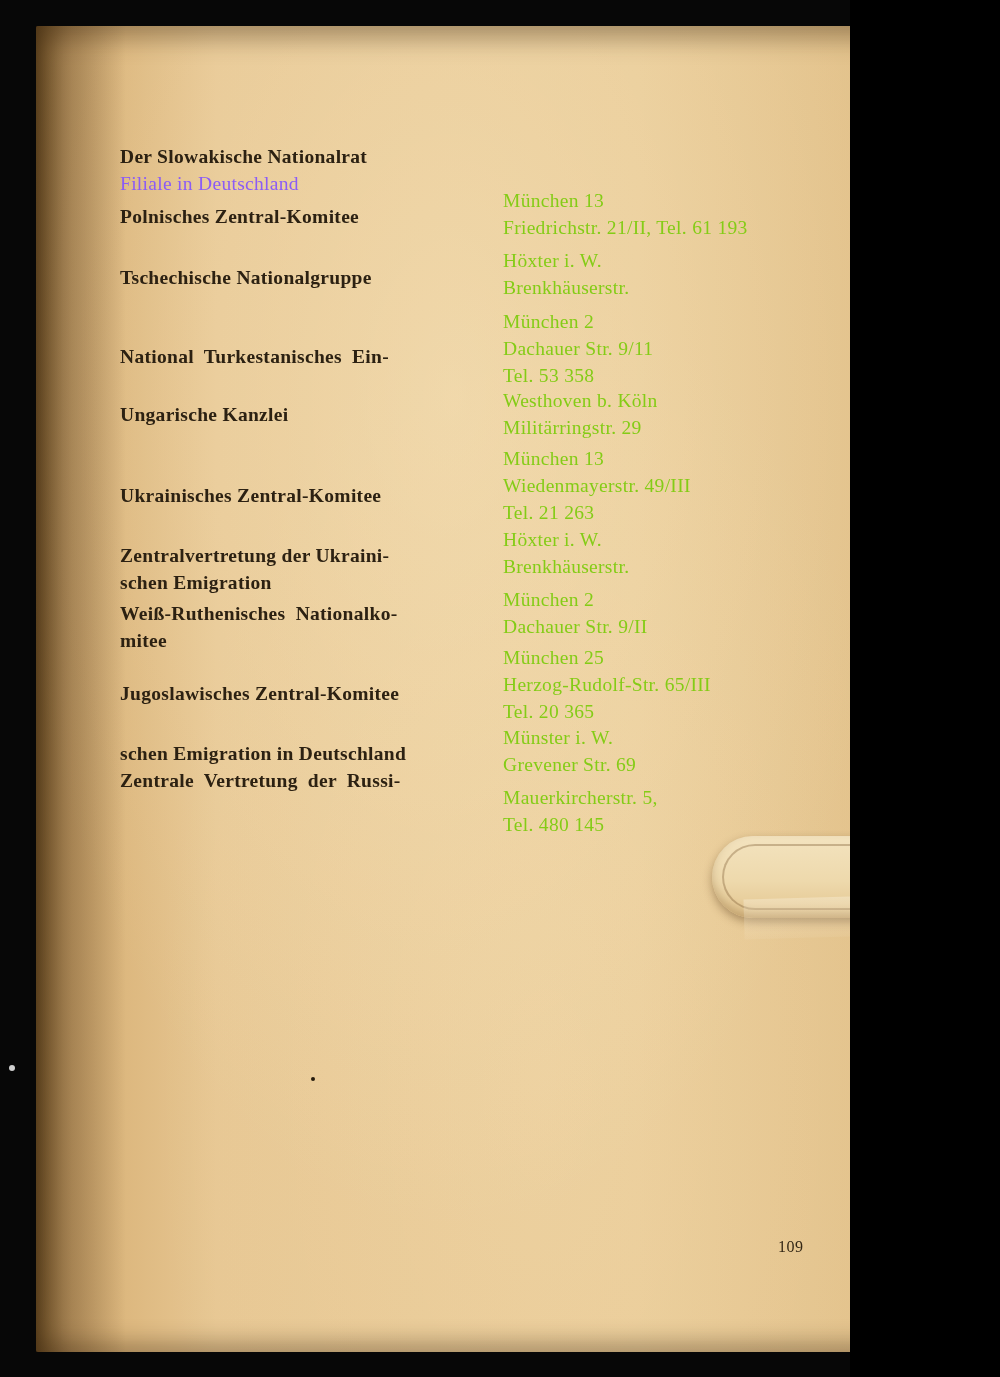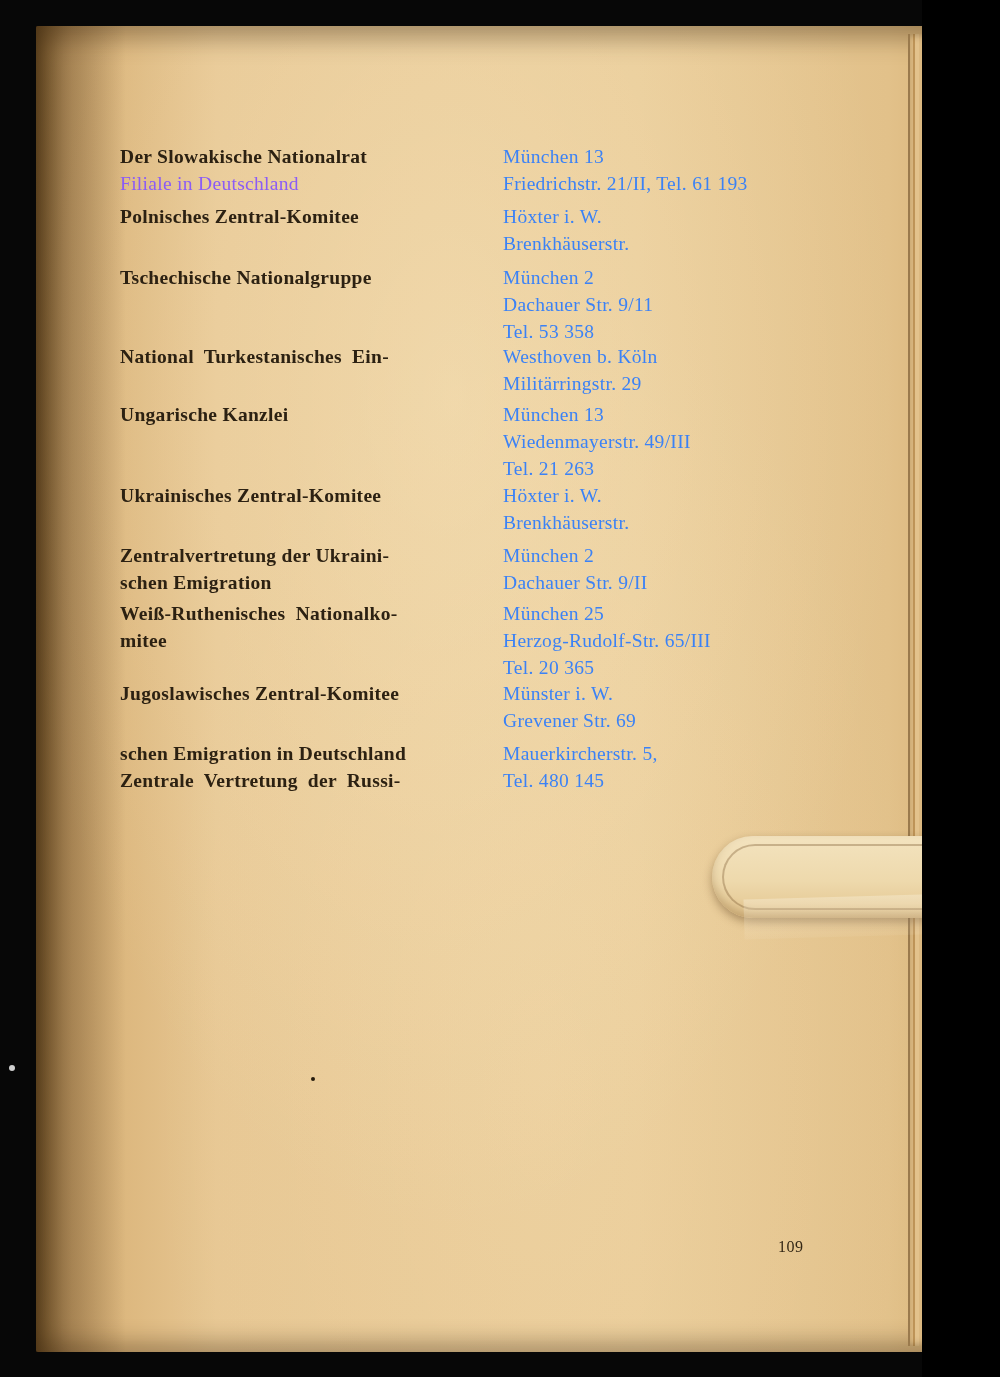--- a/index.html
+++ b/index.html
@@ -1,17 +1,17 @@
 <!DOCTYPE html>
 <html><head>
 <meta charset="utf-8">
 <style>
   html, body { margin:0; padding:0; background:#000; }
   .scene {
-    position:relative; width:922px; height:1377px;
+    position:relative; width:850px; height:1377px;
     background:#070707; overflow:hidden;
     font-family:"Liberation Serif", serif;
   }
   .paper {
     position:absolute; left:36px; top:26px; width:926px; height:1326px;
     background:
       radial-gradient(ellipse at 45% 28%, rgba(255,242,208,0.35), rgba(255,242,208,0) 62%),
       radial-gradient(ellipse at 55% 80%, rgba(255,236,198,0.18), rgba(255,236,198,0) 55%),
       linear-gradient(to right, #b9904f 0px, #cfa66b 28px, #ddb87f 90px, #e7c793 180px, #e9cb97 65%, #e2c18a 92%, #d8b478 100%);
     box-shadow: inset 0 14px 22px rgba(60,38,12,0.35), inset 0 -12px 20px rgba(60,38,12,0.3);
@@ -51,21 +51,21 @@
     position:absolute; left:120px; top:143px; width:702px;
     color:#342816; font-size:19.5px; line-height:27px; letter-spacing:0.3px;
   }
   .row {
     position:absolute; left:0; width:100%;
     display:grid; grid-template-columns: 368px 1fr; column-gap:15px;
   }
   .name { font-weight:700; color:#2c2112; }
   .name .reg { font-weight:400; color:#8b5cf6; }
   .sp { word-spacing:5px; }
-  .addr { color:#3b82f6; }
+  .addr { color:#84cc16;margin-top:44px; }
   .line { white-space:nowrap; }
   .pagenum {
     position:absolute; left:778px; top:1238px;
     color:#342816; font-size:16px; letter-spacing:0.5px;
   }
   .speck { position:absolute; background:#241a0c; border-radius:50%; }
   .speck.s1 { left:9px; top:1065px; width:6px; height:6px; background:#cfcfcf; }
   .speck.s2 { left:311px; top:1077px; width:4px; height:4px; }
 </style>
 </head>

